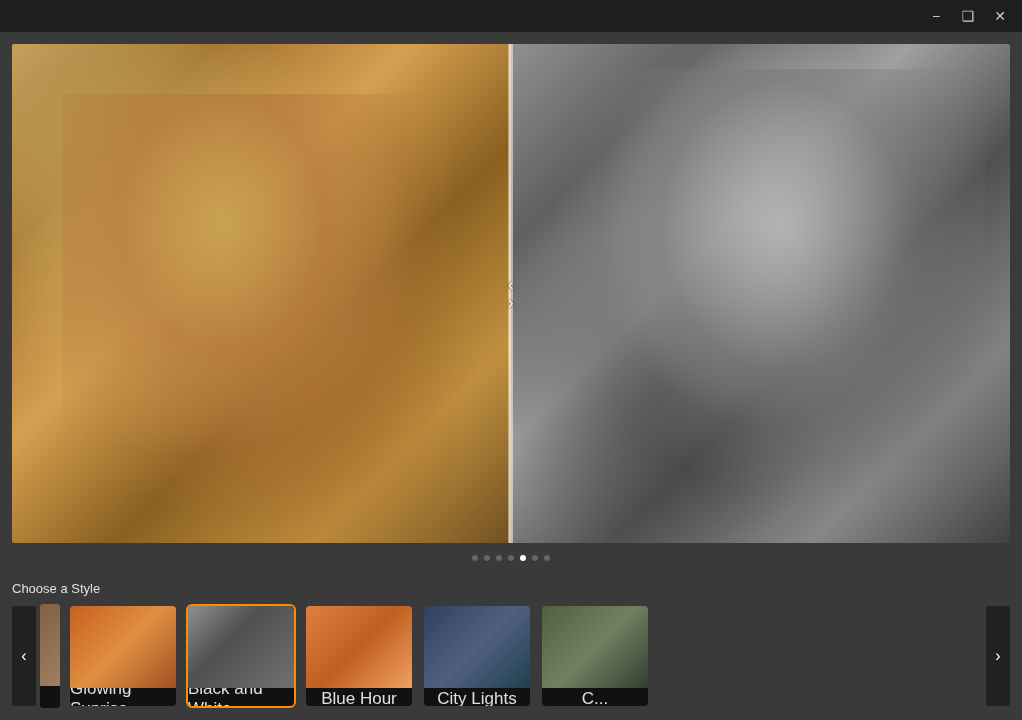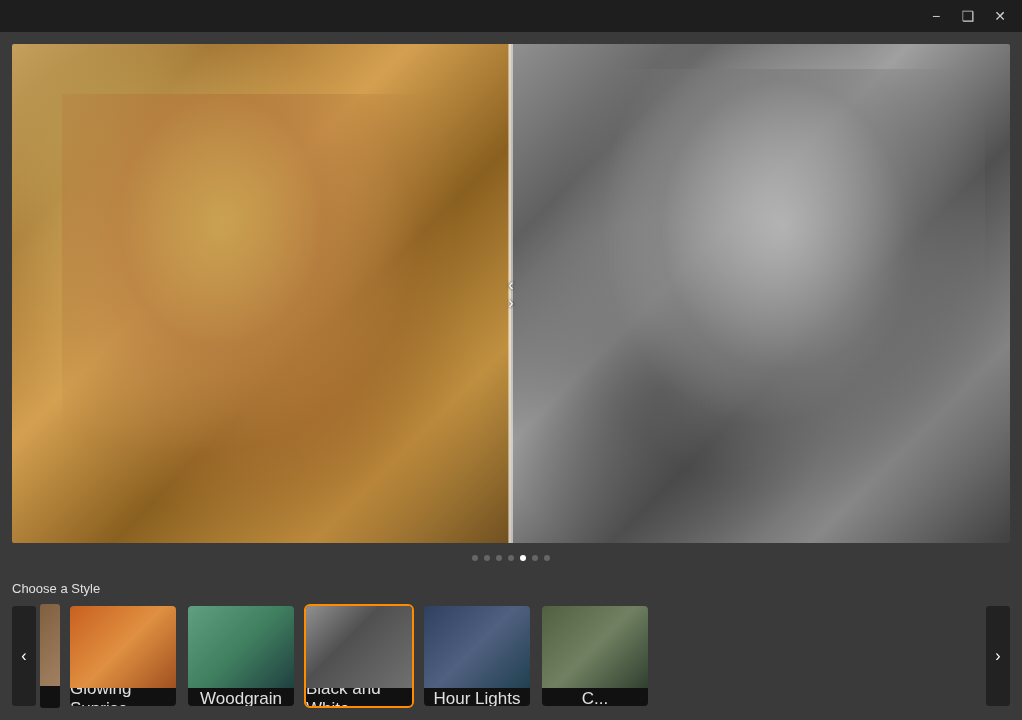--- a/index.html
+++ b/index.html
@@ -323,34 +323,34 @@
             <div class="style-partial-label"></div>
           </div>
 
           <div class="style-item">
             <div class="style-item-img style-fox"></div>
             <div class="style-item-label">Glowing Sunrise</div>
           </div>
 
 
 
-          <div class="style-item">
-            <div class="style-item-img style-woodgrain"></div>
-            <div class="style-item-label">Woodgrain</div>
-          </div>
 
           <div class="style-item active">
             <div class="style-item-img style-bw"></div>
             <div class="style-item-label">Black and White</div>
           </div>
 
+          <div class="style-item">
+            <div class="style-item-img style-bluehour"></div>
+            <div class="style-item-label">Blue Hour</div>
+          </div>
 
           <div class="style-item">
             <div class="style-item-img style-citylights"></div>
-            <div class="style-item-label">Hour Lights</div>
+            <div class="style-item-label">City Lights</div>
           </div>
 
           <div class="style-item">
             <div class="style-item-img style-c"></div>
             <div class="style-item-label">C...</div>
           </div>
         </div>
 
         <button class="style-nav-btn">›</button>
       </div>

